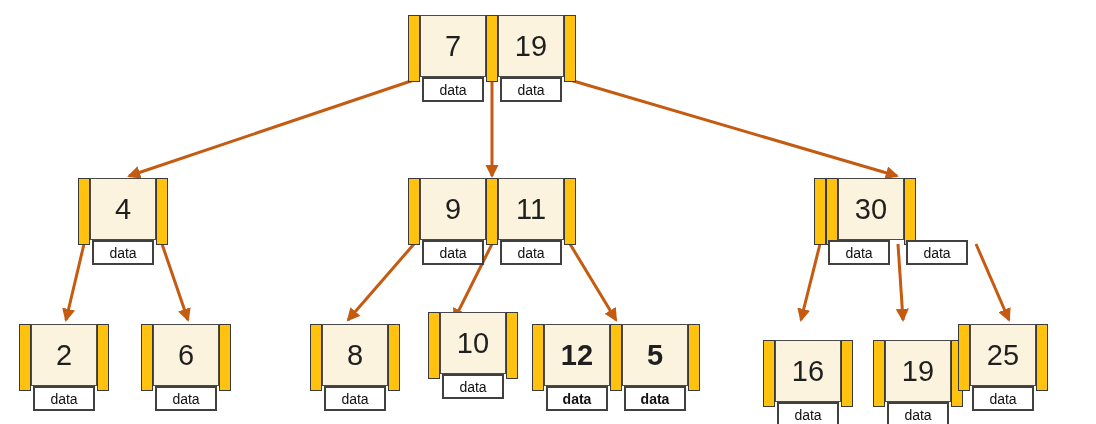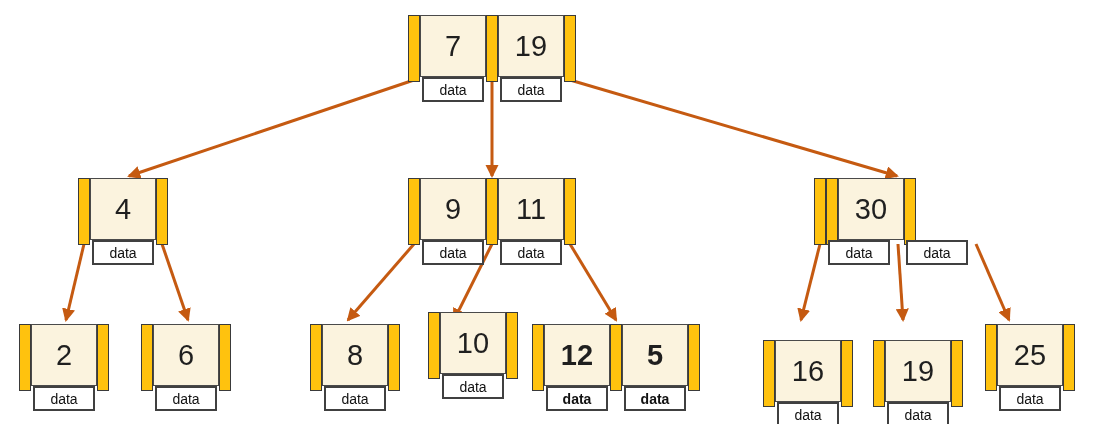--- a/index.html
+++ b/index.html
@@ -156,21 +156,21 @@
       <div class="databox" style="left: 14px;">data</div>
     </div>
     <div class="bnode" style="left: 873px; top: 324px; margin-top: 16px;">
       <div class="cellrow">
         <div class="bar"></div>
         <div class="cell">19</div>
         <div class="bar"></div>
       </div>
       <div class="databox" style="left: 14px;">data</div>
     </div>
-    <div class="bnode" style="left: 985px; top: 324px;">
+    <div class="bnode" style="left: 958px; top: 324px;">
       <div class="cellrow">
         <div class="bar"></div>
         <div class="cell">25</div>
         <div class="bar"></div>
       </div>
       <div class="databox" style="left: 14px;">data</div>
     </div>
   </div>
 
 </body></html>

